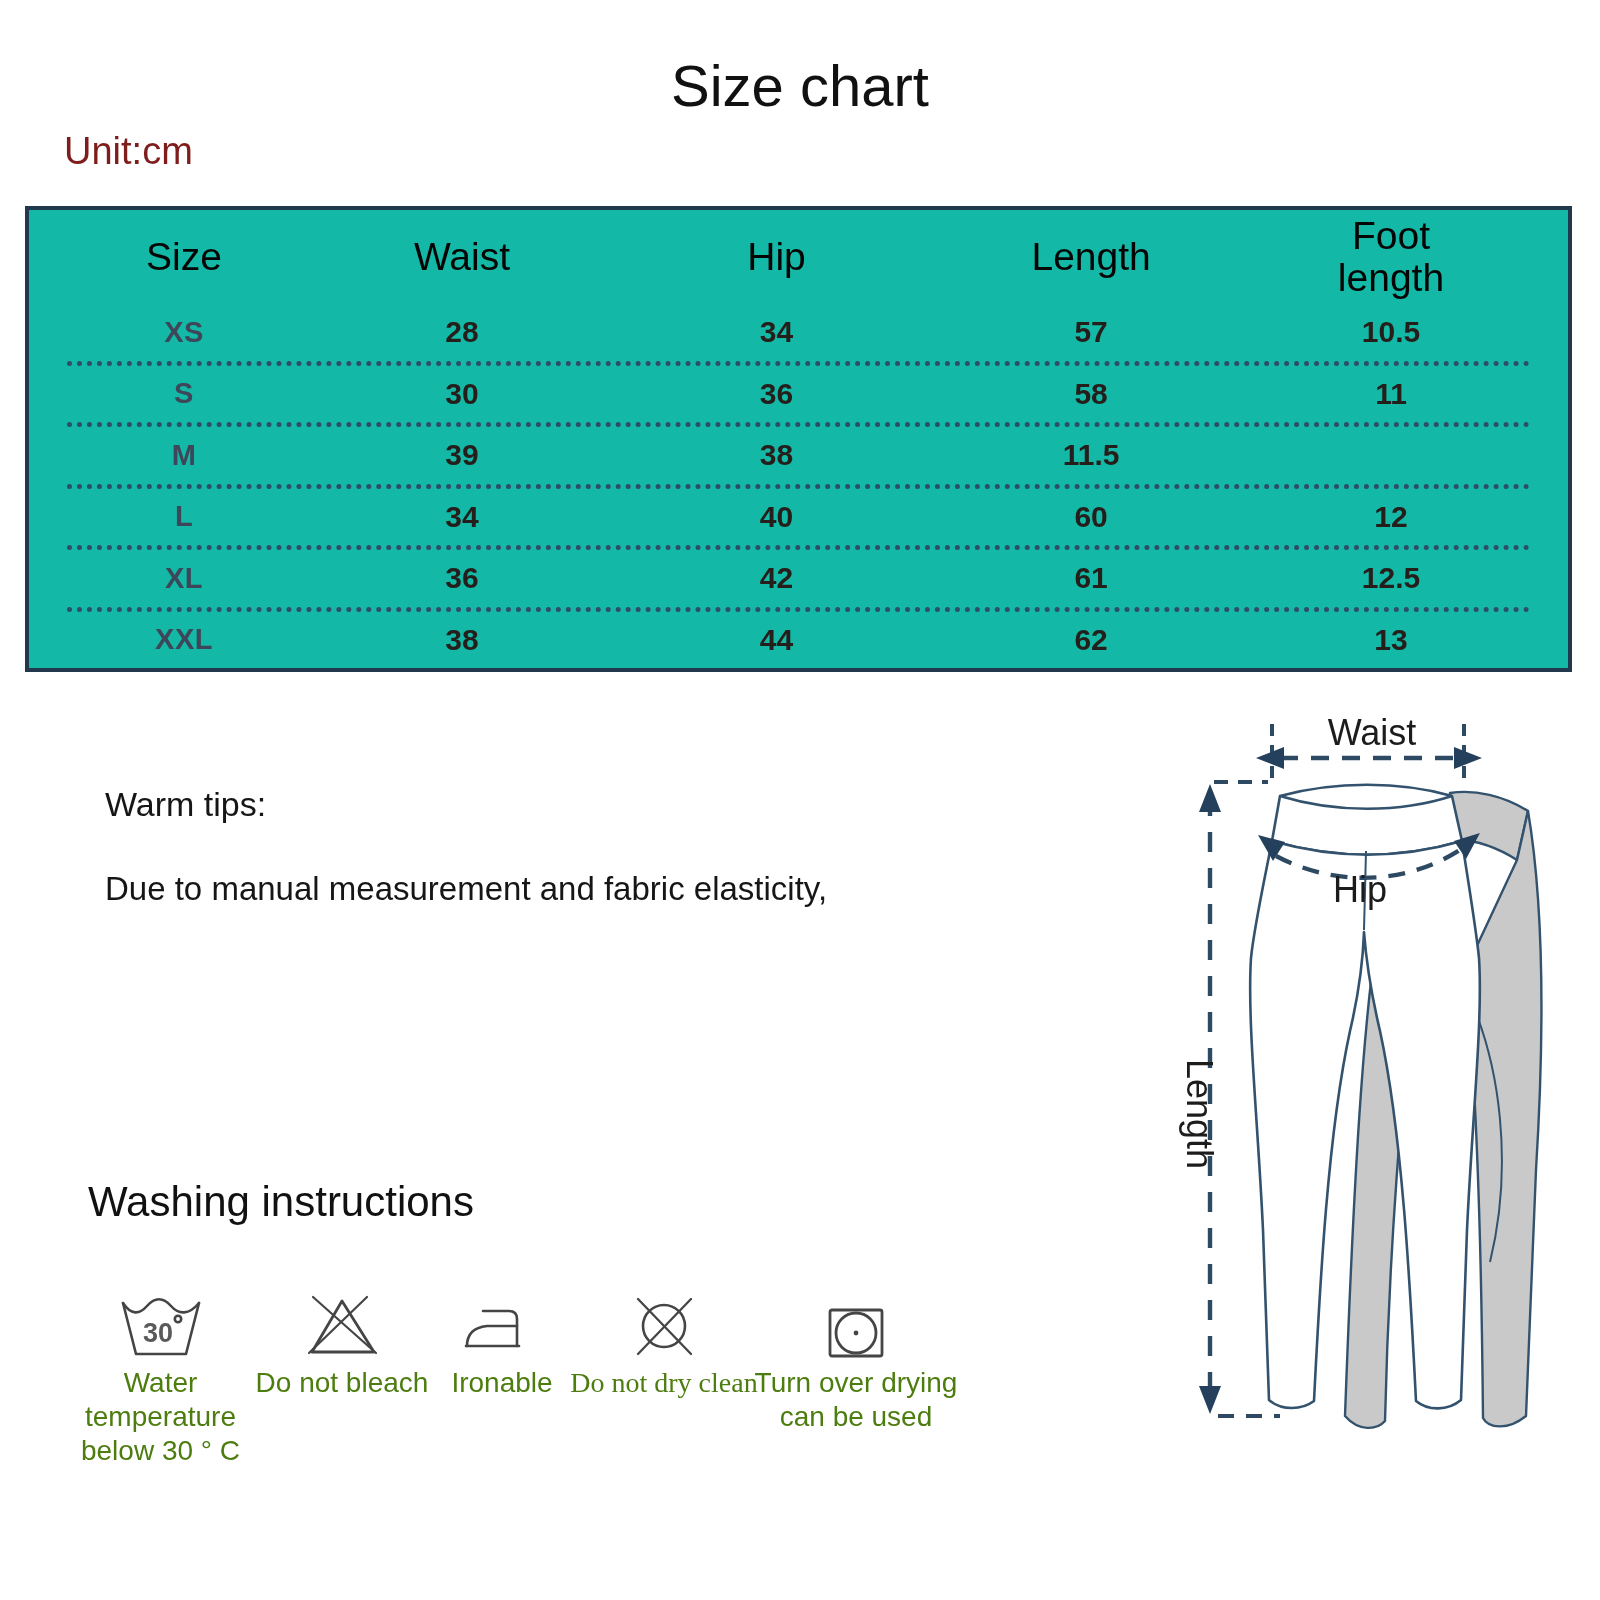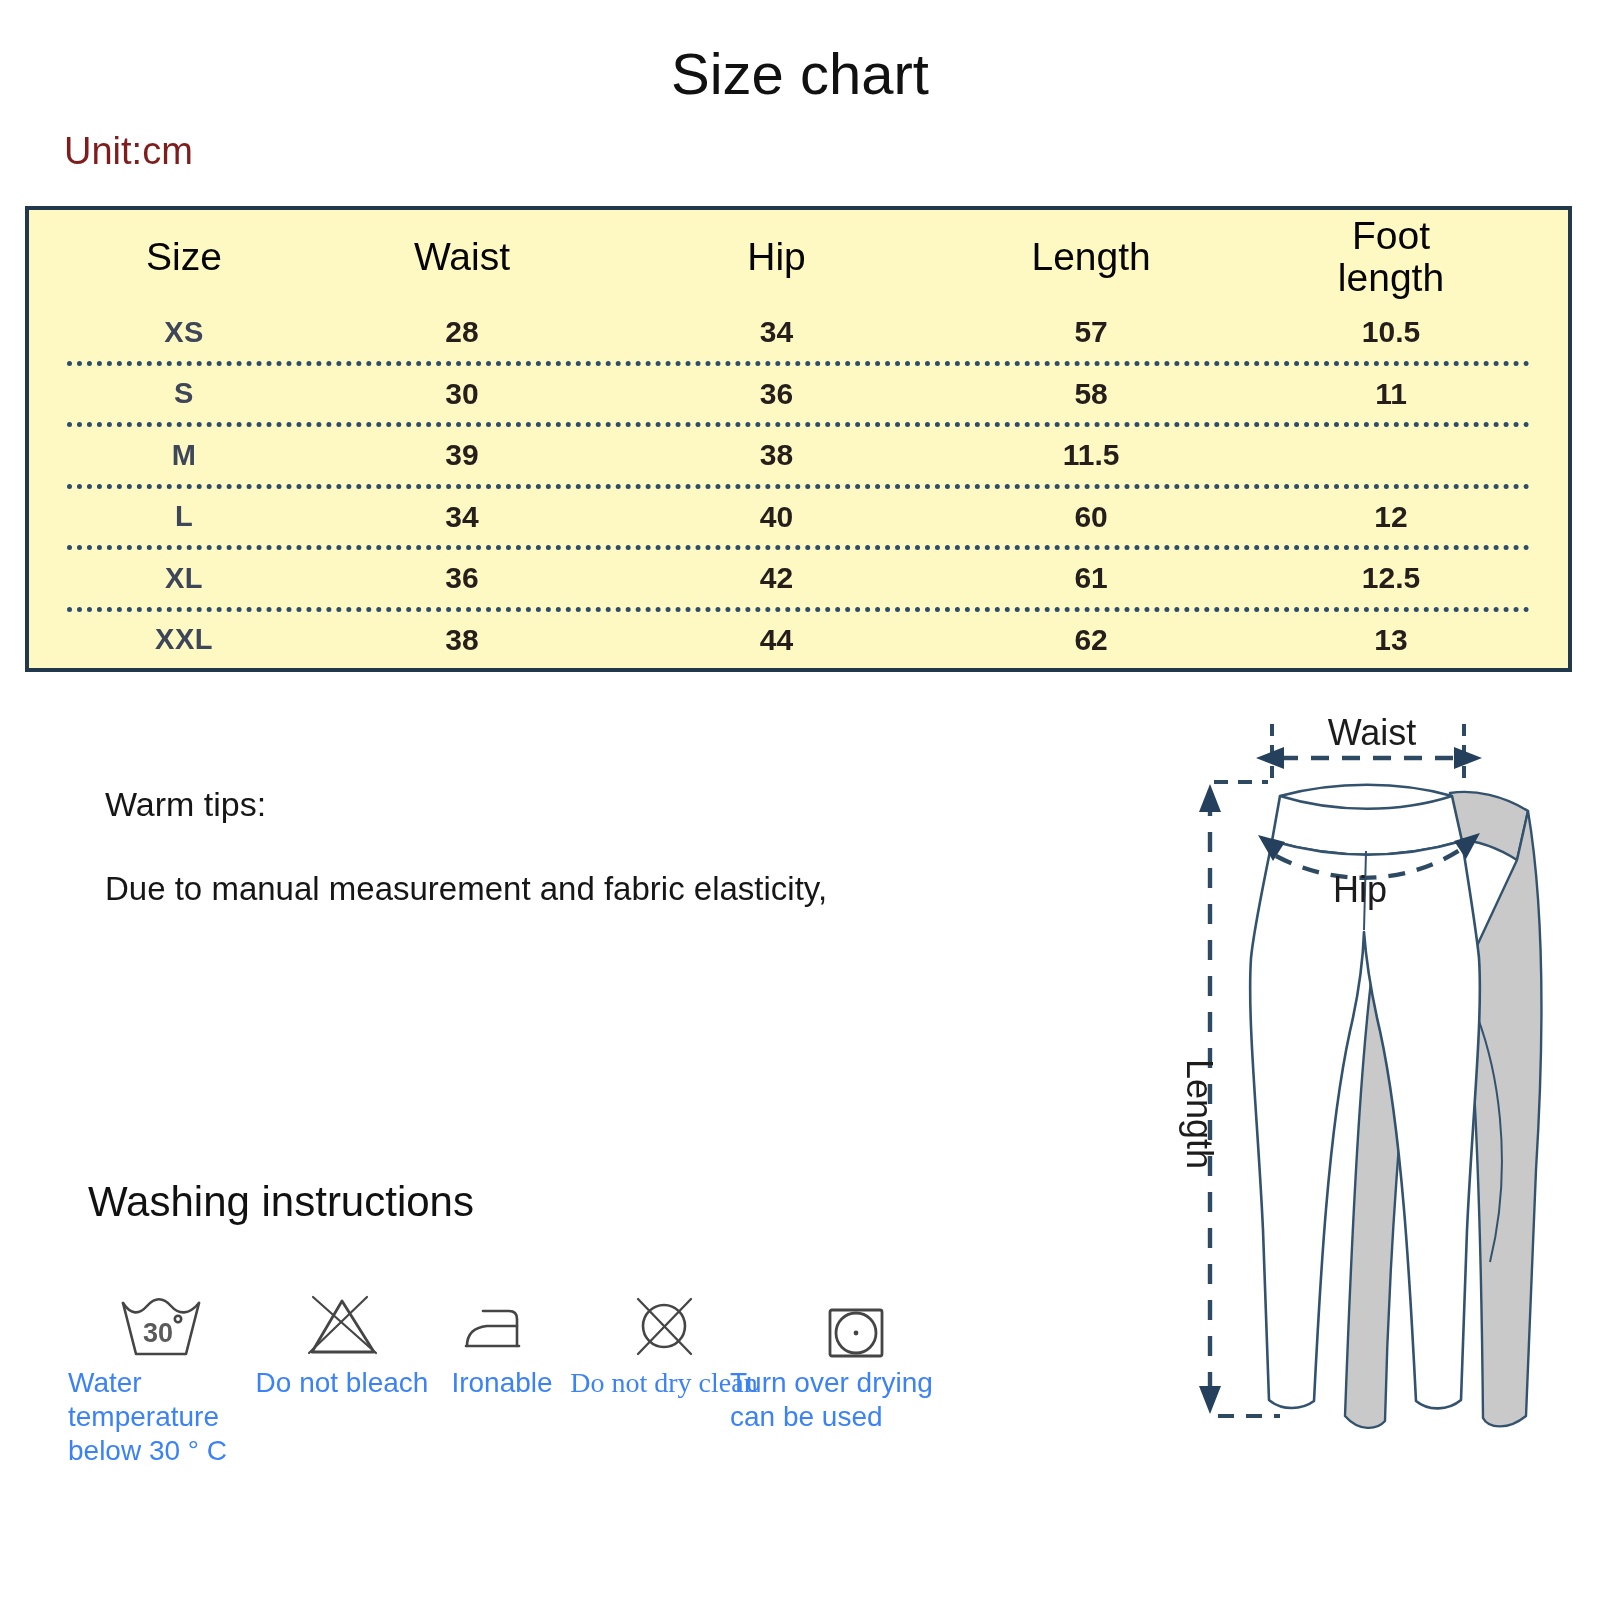--- a/index.html
+++ b/index.html
@@ -3,27 +3,27 @@
 <meta charset="utf-8">
 <style>
   html,body{margin:0;padding:0;}
   body{
     width:1600px;height:1600px;position:relative;background:#ffffff;
     font-family:"Liberation Sans","DejaVu Sans",sans-serif;color:#1a1a1a;overflow:hidden;
   }
   .abs{position:absolute;}
 
   
-  .page-title{top:40px;left:0;width:1600px;text-align:center;font-size:58px;font-weight:500;color:#111;}
+  .page-title{top:52px;left:0;width:1600px;text-align:center;font-size:58px;font-weight:500;color:#111;}
   .unit-label{top:130px;left:64px;font-size:38px;color:#7f1d1d;}
 
   
   .size-table{
     top:206px;left:25px;width:1547px;height:466px;box-sizing:border-box;
-    border:4px solid #22384c;display:flex;flex-direction:column;background:#fef9c3;
+    border:4px solid #22384c;display:flex;flex-direction:column;background:#14b8a6;
   }
   .thead,.trow{
     display:grid;grid-template-columns:16% 22% 21% 22% 19%;
     align-items:center;margin:0 38px;
   }
   .thead{height:94px;}
   .trow{flex:1;}
   .trow:not(:last-child){border-bottom:5px dotted #2e4d6b;}
   .tcell{text-align:center;}
   .hcell{font-size:39px;color:#050505;line-height:1.08;}
@@ -32,21 +32,21 @@
   .value-cell{font-size:30px;font-weight:700;color:#251e1b;}
 
   
   .warm-tips-heading{top:785px;left:105px;font-size:34px;color:#161616;}
   .warm-tips-body{top:866px;left:105px;font-size:33px;line-height:45px;color:#161616;}
 
   
   .washing-heading{top:1178px;left:88px;font-size:42px;color:#111;}
   .wash-item{display:flex;flex-direction:column;align-items:center;position:absolute;}
   .wash-icon-box{height:72px;display:flex;align-items:flex-end;justify-content:center;}
-  .wash-label{margin-top:6px;font-size:28px;line-height:1.22;color:#3b82f6;}
+  .wash-label{margin-top:6px;font-size:28px;line-height:1.22;text-align:center;color:#4d7c0f;}
   .wi-1{top:1288px;left:68px;width:185px;}
   .wi-2{top:1288px;left:242px;width:200px;}
   .wi-3{top:1288px;left:412px;width:180px;}
   .wi-4{top:1288px;left:550px;width:228px;font-family:Liberation Serif, serif;}
   .wi-5{top:1288px;left:730px;width:252px;}
   .care svg{display:block;}
 
   
   .pants-diagram{top:690px;left:1130px;width:440px;height:740px;}
   .diag-text{font-size:36px;fill:#1c1c1c;}

